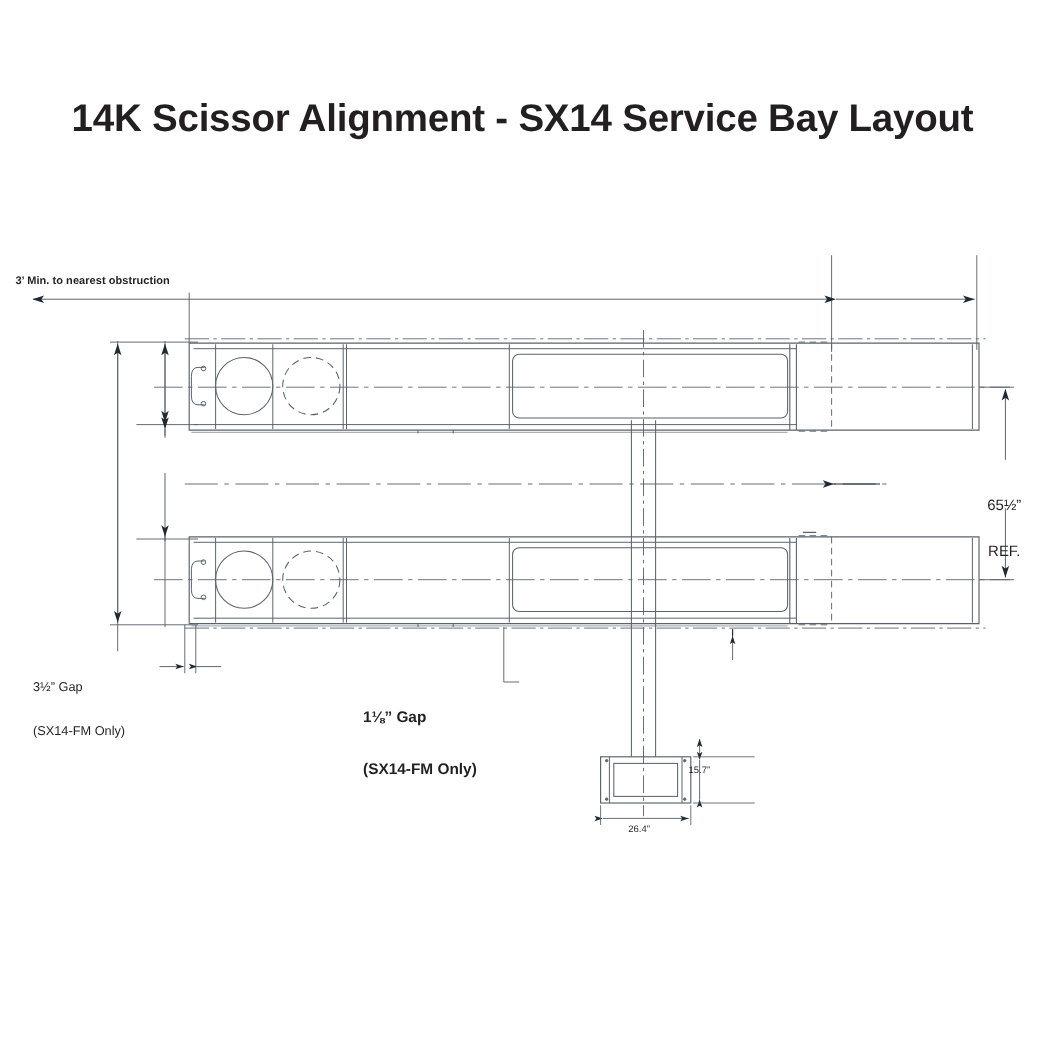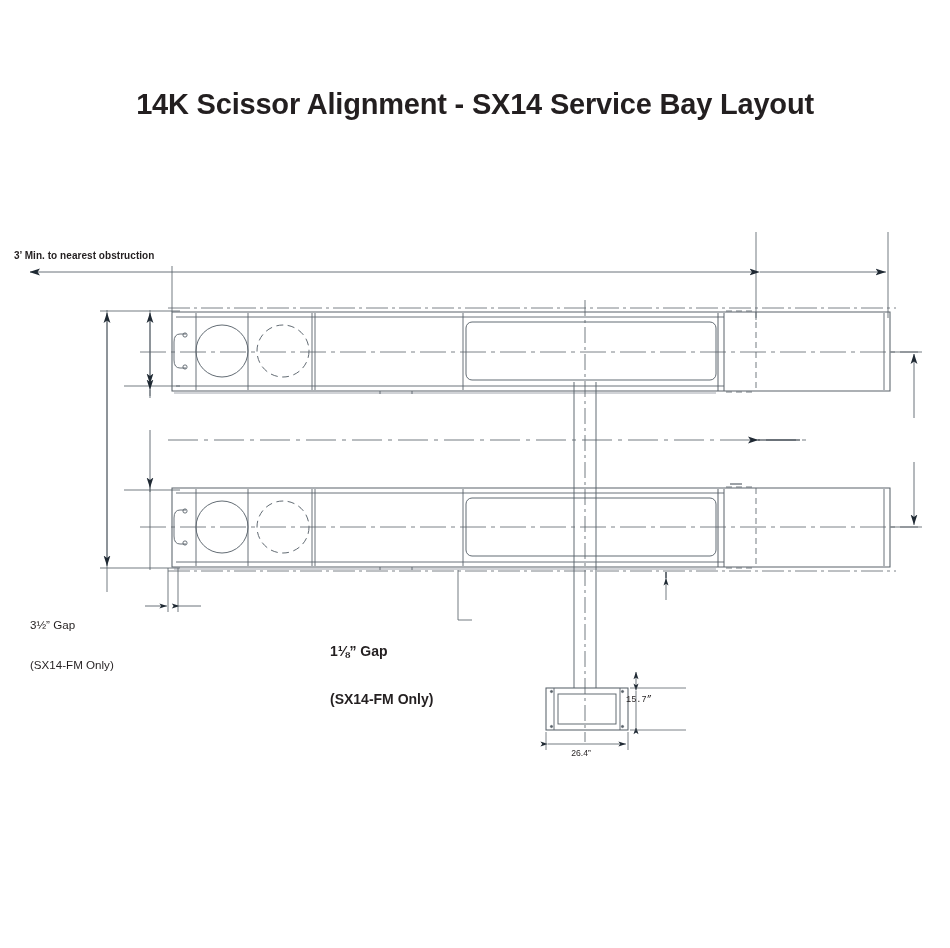--- a/index.html
+++ b/index.html
@@ -23,21 +23,21 @@
     width: 950px;
     height: 948px;
   }
 
   .page-title {
     position: absolute;
     left: 0;
     top: 88px;
     width: 950px;
     text-align: center;
-    font-size: 29px;
+    font-size: 35px;
     font-weight: 600;
     letter-spacing: -0.2px;
     color: #231f20;
     white-space: nowrap;
   }
 
   
   .annot {
     position: absolute;
     font-family: "Liberation Sans", sans-serif;
@@ -80,21 +80,20 @@
     font-size: 13.6px;
     font-weight: 500;
     line-height: 1.02;
   }
 
   #annot-dim-157 {
     left: 626px;
     top: 696px;
     font-size: 8.6px;
     font-weight: 500;
-    font-family: Liberation Mono, monospace;
   }
 
   #annot-dim-264 {
     left: 551px;
     top: 731px;
     width: 60px;
     text-align: center;
     font-size: 8.6px;
     font-weight: 500;
     margin-top: 18px;
@@ -307,18 +306,22 @@
   <div class="annot" id="annot-gap-a">
     <div>3½” Gap</div>
     <div>(SX14-FM Only)</div>
   </div>
 
   <div class="annot" id="annot-gap-b">
     <div>1⅛” Gap</div>
     <div>(SX14-FM Only)</div>
   </div>
 
+  <div class="annot" id="annot-ref-65">
+    <div>65½”</div>
+    <div>REF.</div>
+  </div>
 
   <div class="annot" id="annot-dim-157">15.7”</div>
 
   <div class="annot" id="annot-dim-264">26.4”</div>
 
 </div>
 
 </body></html>

